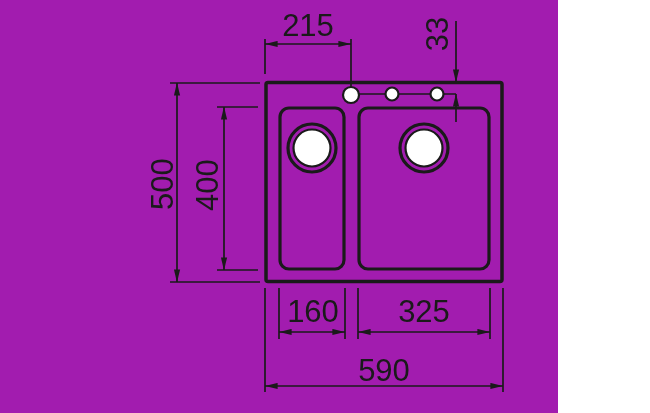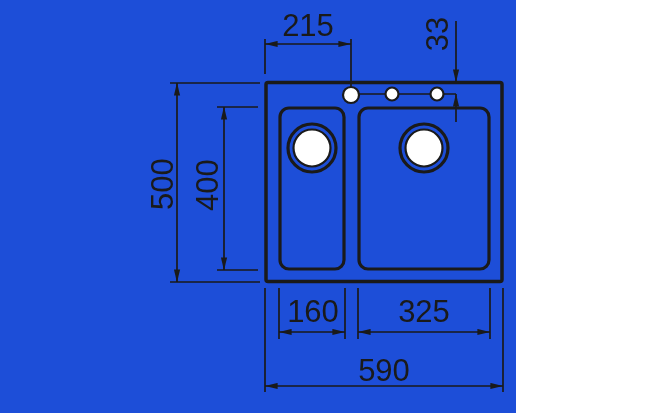--- a/index.html
+++ b/index.html
@@ -1,19 +1,19 @@
 <!DOCTYPE html>
 <html style="--line: #1a1a1a;"><head>
 <meta charset="utf-8">
 <style>
   html, body { margin: 0; padding: 0; background: #ffffff; }
   .stage {
-    width: 516px; height: 413px;
+    width: 558px; height: 413px;
     position: relative;
-    background: #1d4ed8;
+    background: #a21caf;
     overflow: hidden;
     text-align: right;
   }
   svg { display: block; }
   .thick  { stroke: var(--line, #1a1a1a); stroke-width: 3.5; fill: none; }
   .bowl   { stroke: var(--line, #1a1a1a); stroke-width: 3.2; fill: none; }
   .mid    { stroke: var(--line, #1a1a1a); stroke-width: 2.2; fill: #ffffff; }
   .thin   { stroke: var(--line, #1a1a1a); stroke-width: 1.7; fill: none; }
   text {
     font-family: "Liberation Sans", sans-serif;

